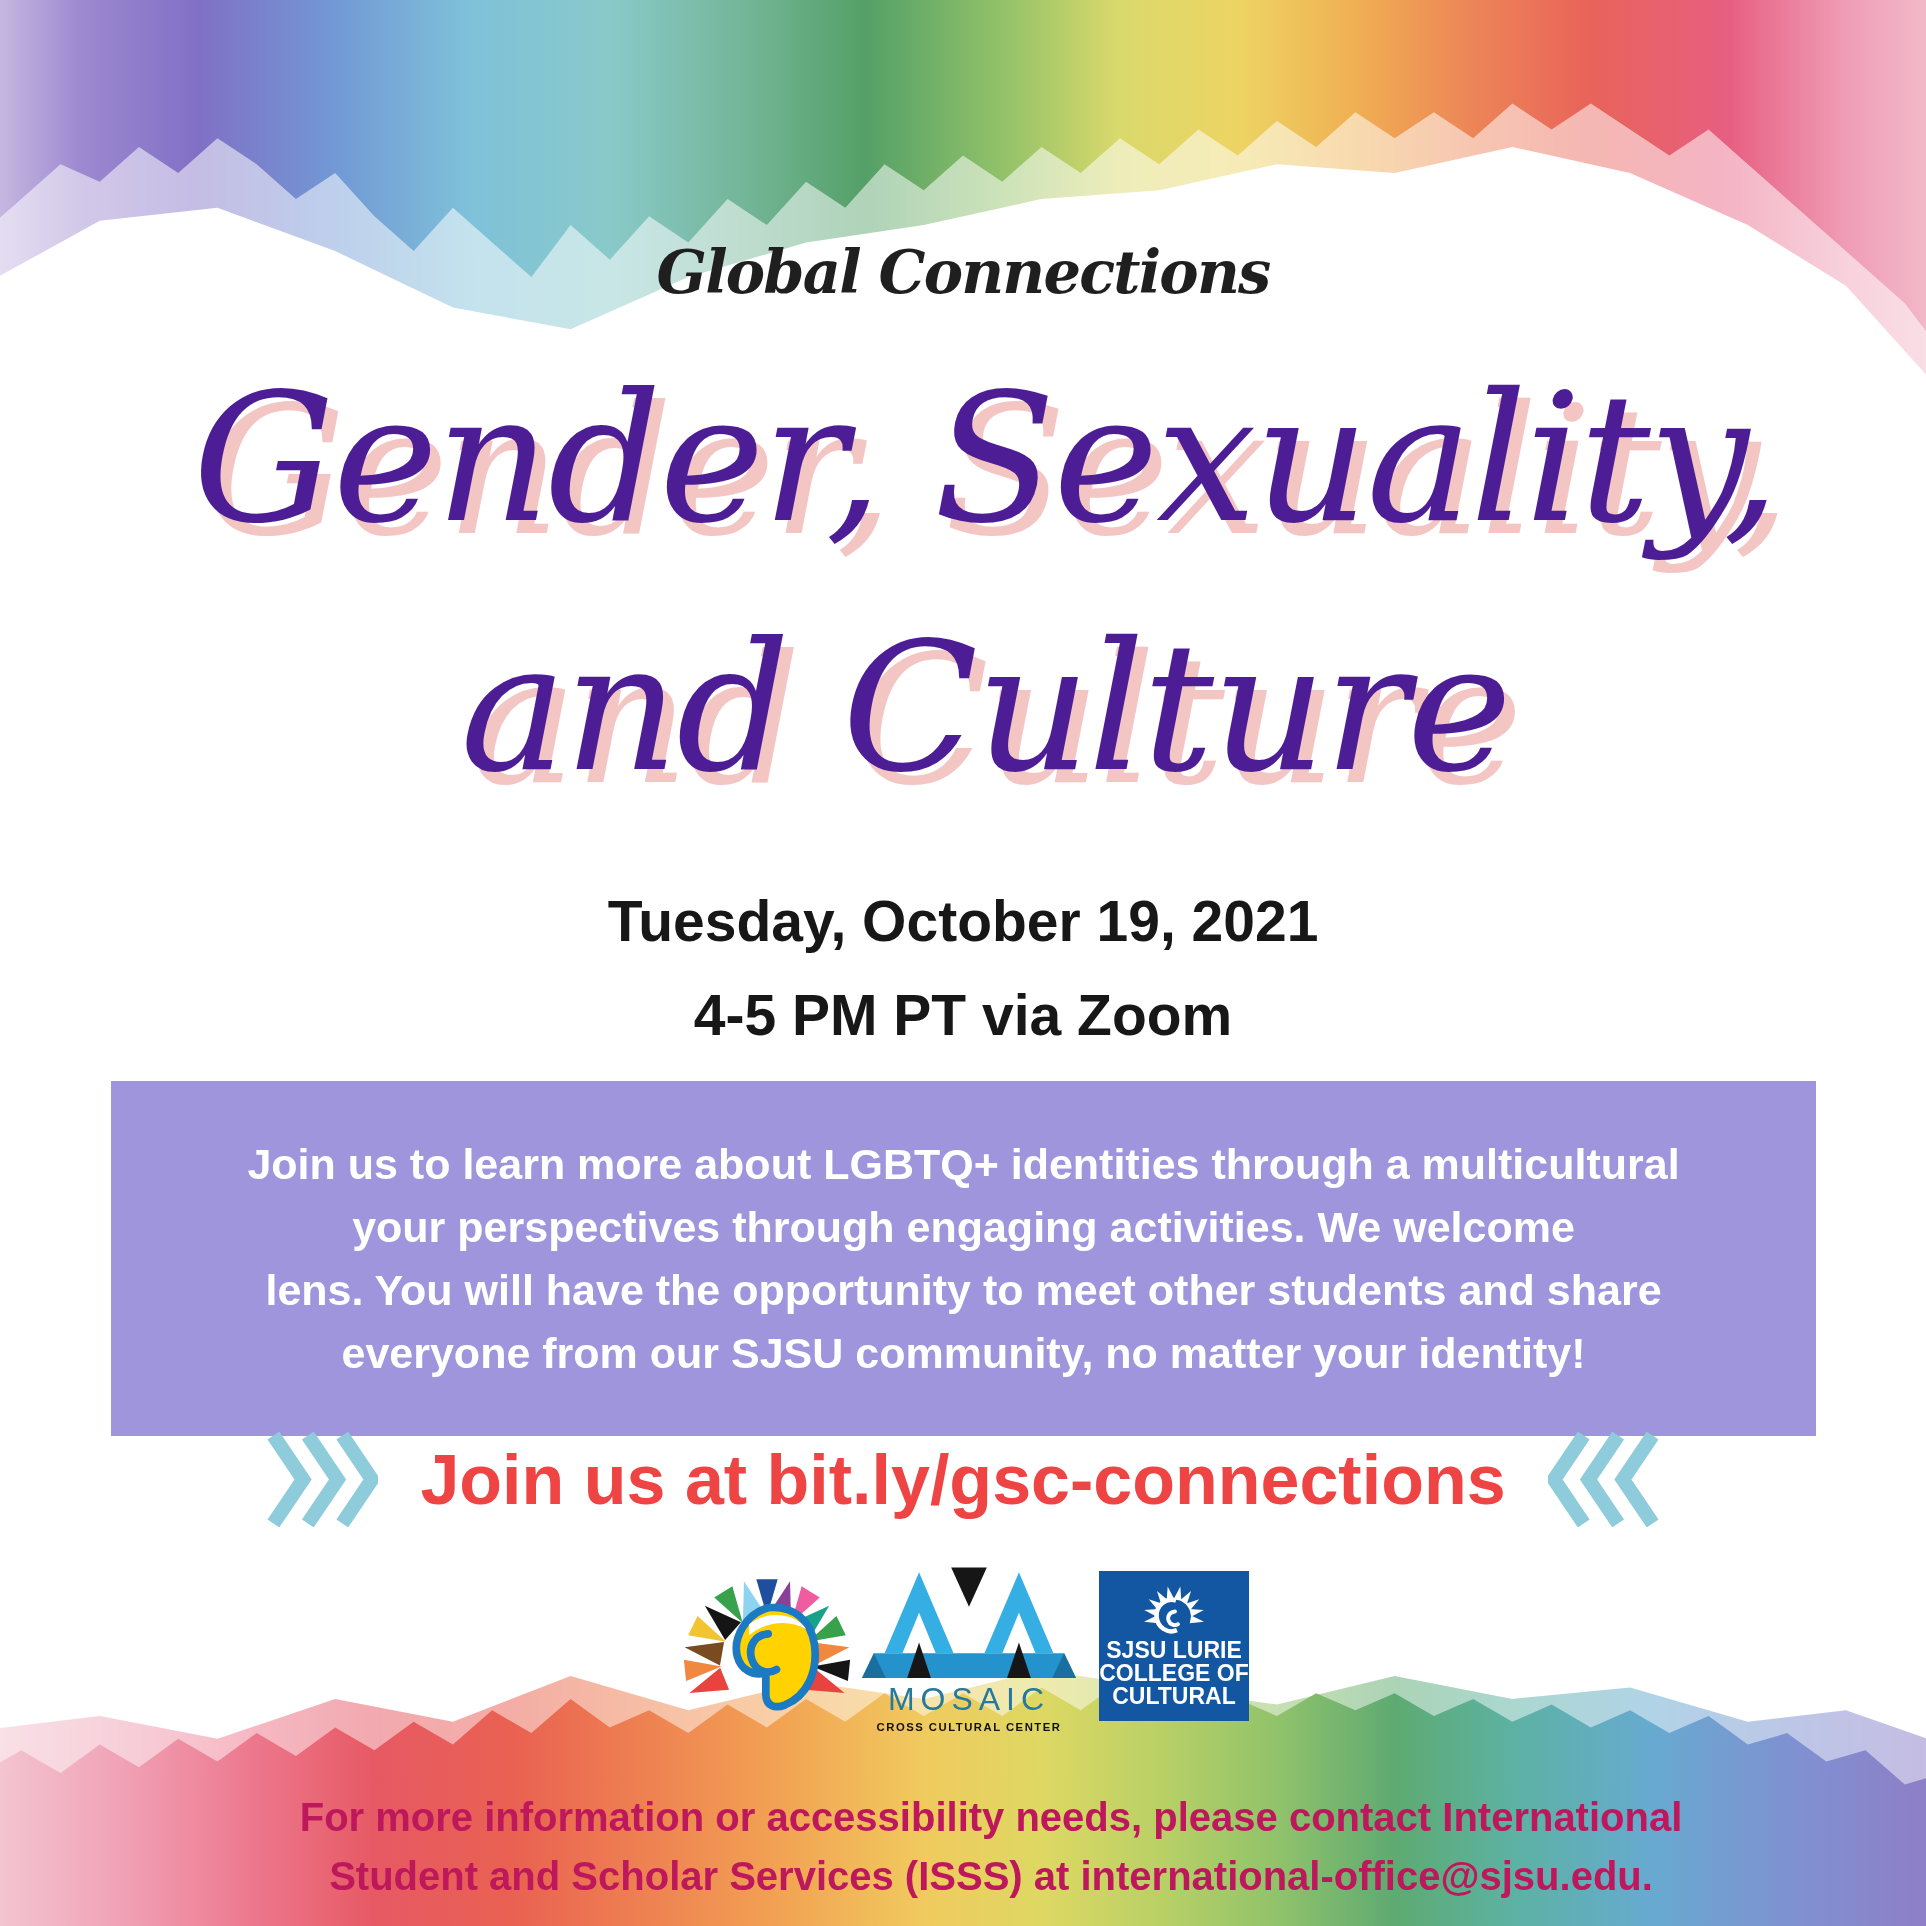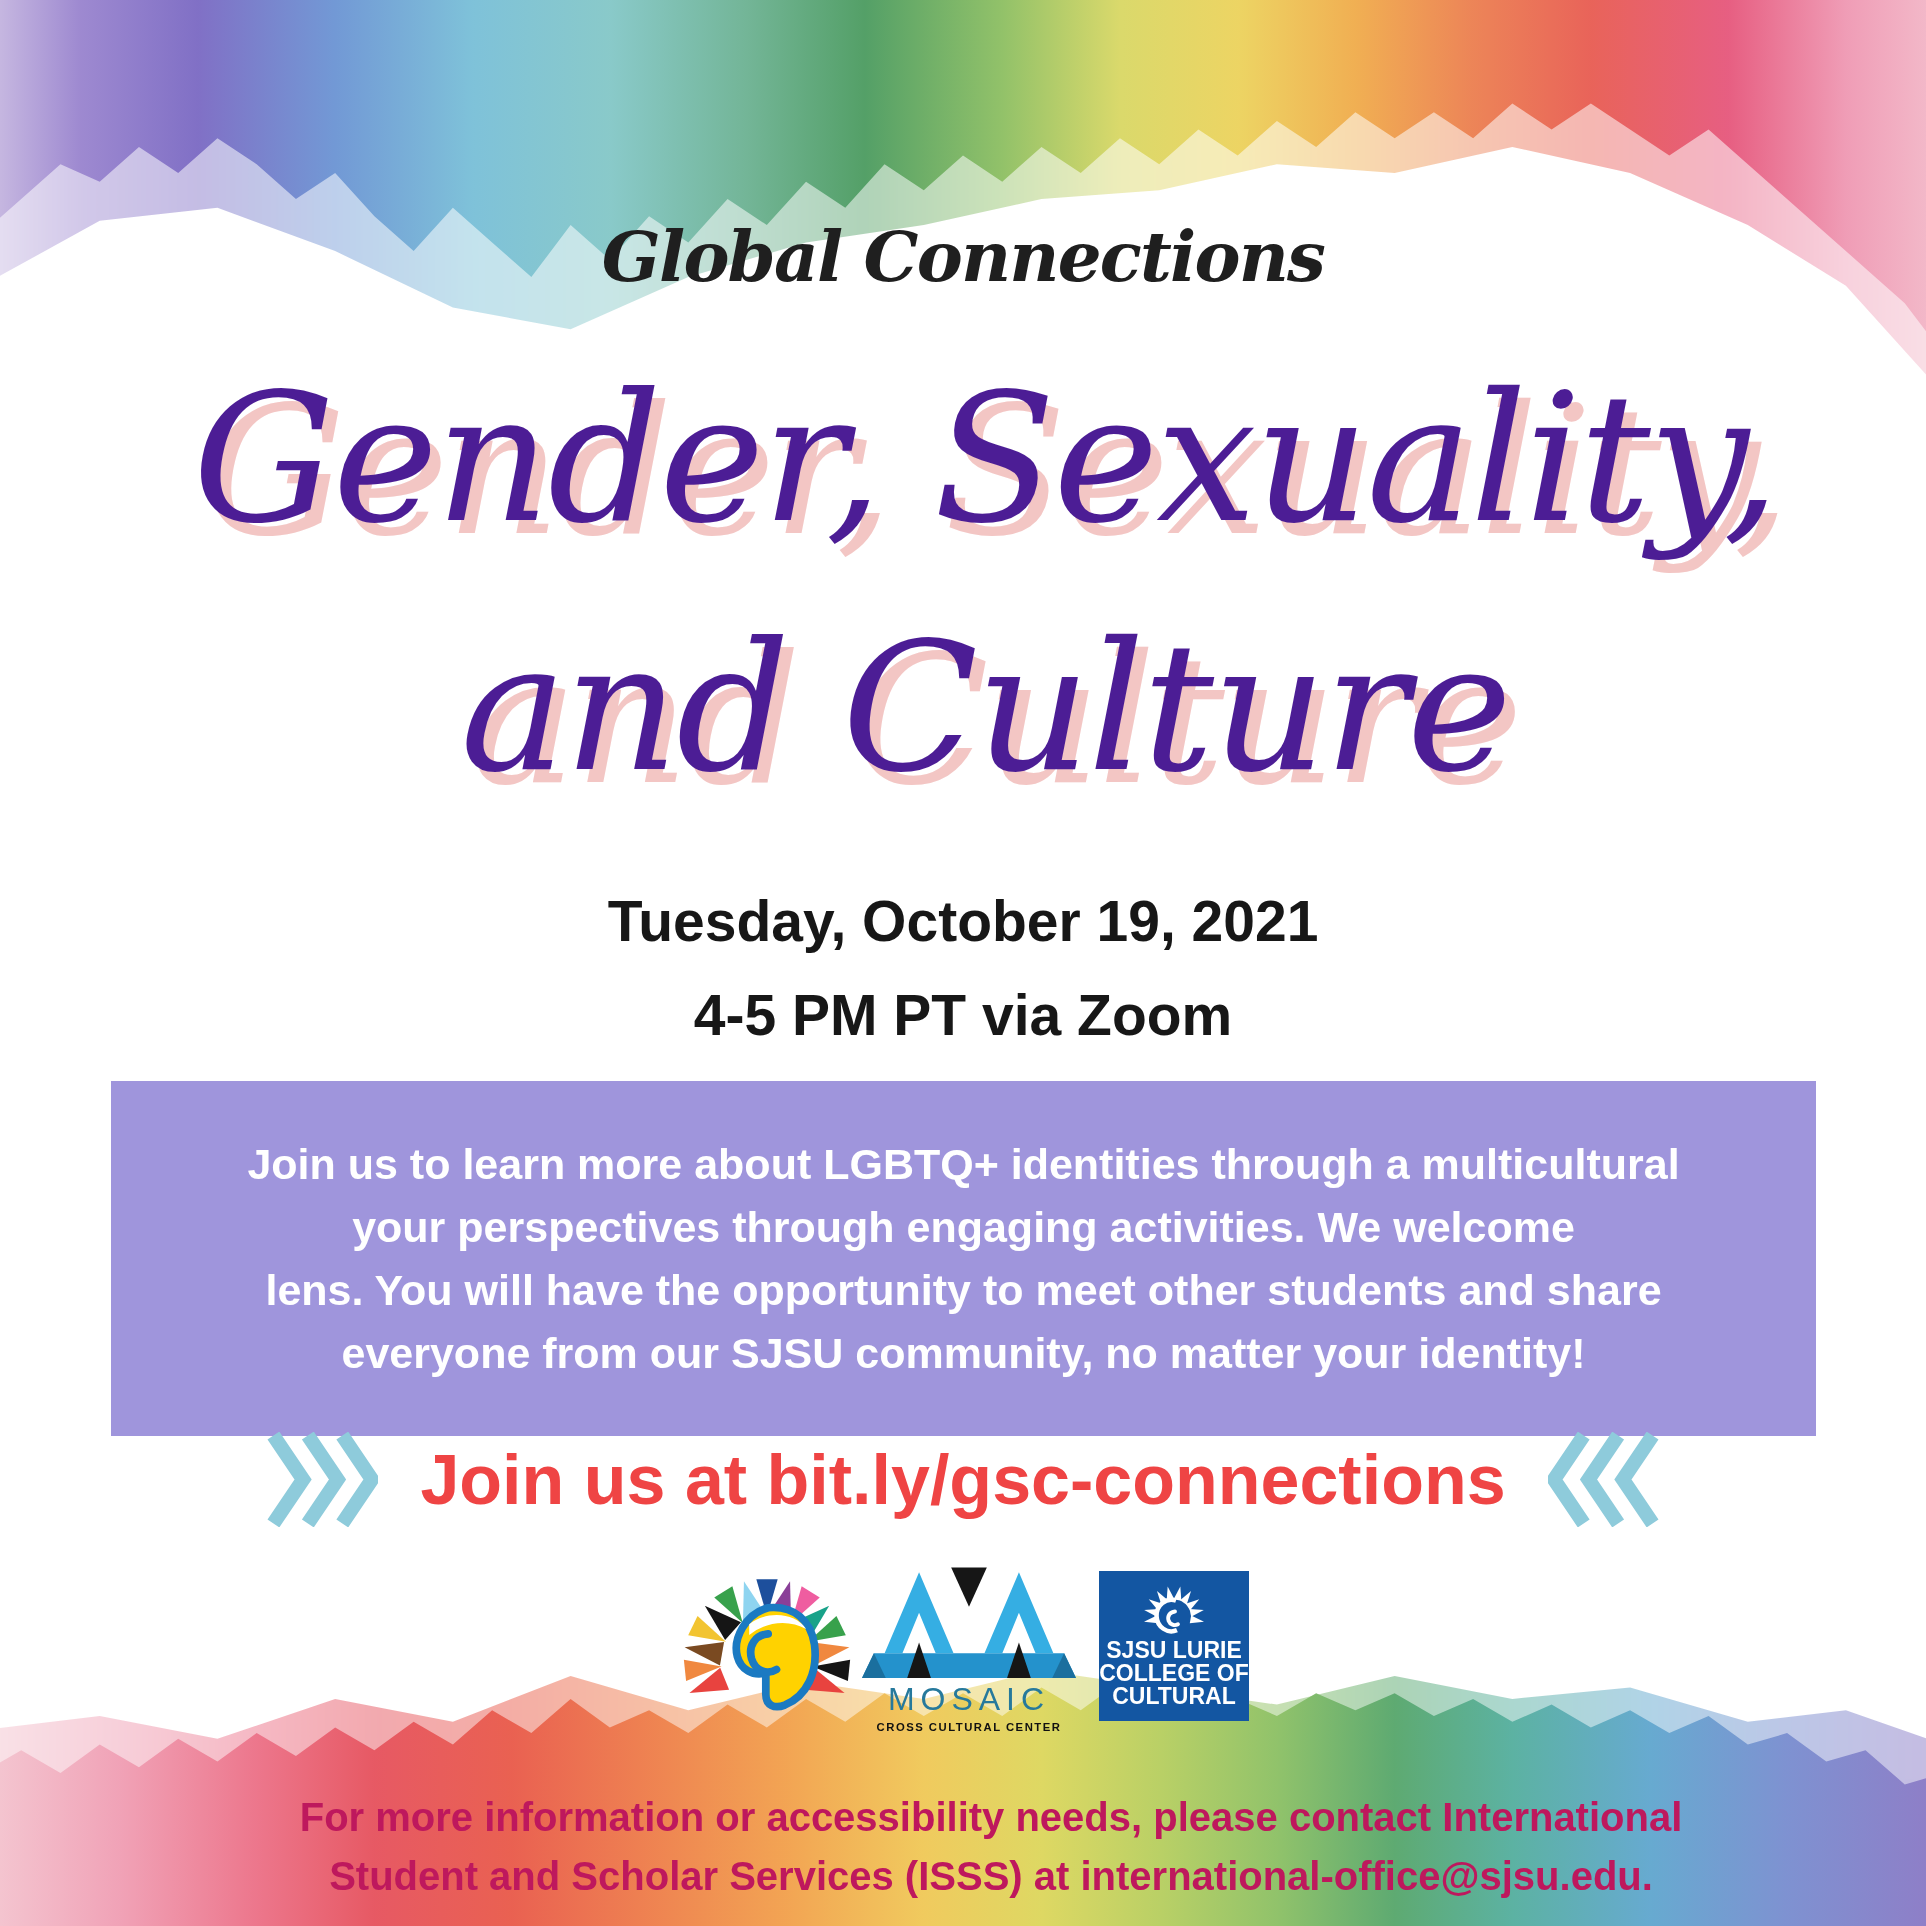--- a/index.html
+++ b/index.html
@@ -34,22 +34,22 @@
       84% 18%,86% 26%,88% 20%,90% 30%,92% 26%,94% 36%,96% 32%,98% 44%,100% 40%,100% 100%);}
   .wc-bot-2{bottom:-18px;height:285px;opacity:.5;filter:blur(5.4px);
     background:linear-gradient(90deg,#f4c8d2 0%,#f0a0b5 7%,#ec7389 14%,#e65560 20%,#e95d4d 27%,
       #ee7f4d 34%,#f2a24f 41%,#f0c95a 48%,#ddd75f 54%,#b8cf62 60%,#8ec167 66%,#5aa86e 72%,
       #58b0a0 78%,#63a8cf 85%,#7b8fd0 92%,#8d79c5 100%);
     clip-path:polygon(0 100%,0 25%,6% 20%,12% 28%,18% 14%,24% 22%,30% 6%,36% 18%,42% 8%,
       48% 14%,54% 4%,60% 10%,66% 16%,72% 6%,78% 14%,84% 10%,90% 22%,95% 18%,100% 30%,100% 100%);}
 
   
   .center{position:absolute;left:0;width:100%;text-align:center;}
-  .series{top:216px;font-family:"DejaVu Serif",serif;font-style:italic;font-weight:bold;
-          font-size:69px;letter-spacing:-1.8px;color:#1f1f1f;}
+  .series{top:238px;font-family:"DejaVu Serif",serif;font-style:italic;font-weight:bold;
+          font-size:59px;letter-spacing:-1.8px;color:#1f1f1f;}
   .title{font-family:"DejaVu Serif",serif;font-style:italic;font-weight:normal;
          font-size:178px;line-height:1.15;color:#4c1d95;letter-spacing:-2.4px;
          text-shadow:10.7px 13px 0 #f3c6c4;margin-left:22px;}
   .t1{top:357px;} .t2{top:606px;}
   .when{top:874px;font-weight:bold;font-size:57px;line-height:94px;color:#171717;}
 
   .banner{position:absolute;left:111px;top:1081px;width:1705px;height:355px;background:#9f95dc;
           display:flex;flex-direction:column;justify-content:center;}
   .banner .line{text-align:center;color:#ffffff;font-weight:bold;font-size:43px;line-height:63px;}
 

